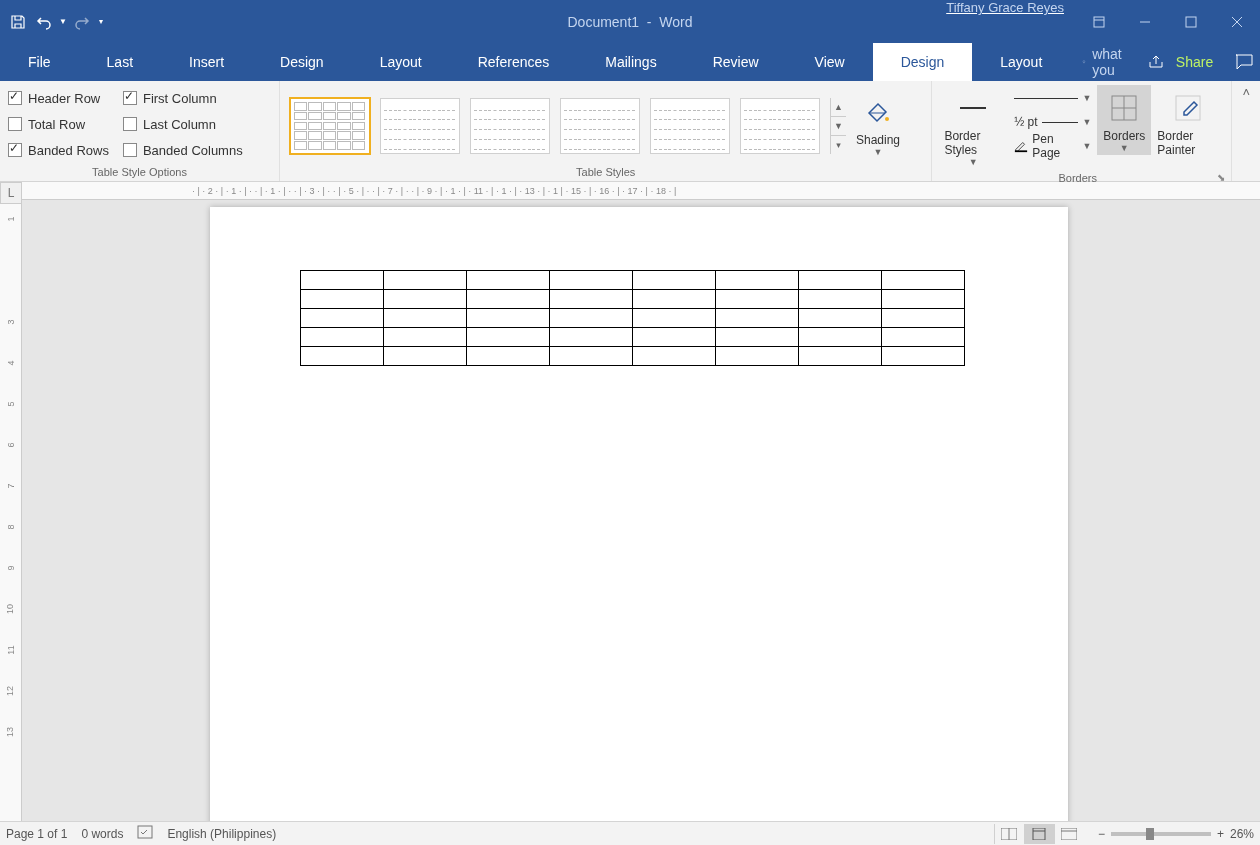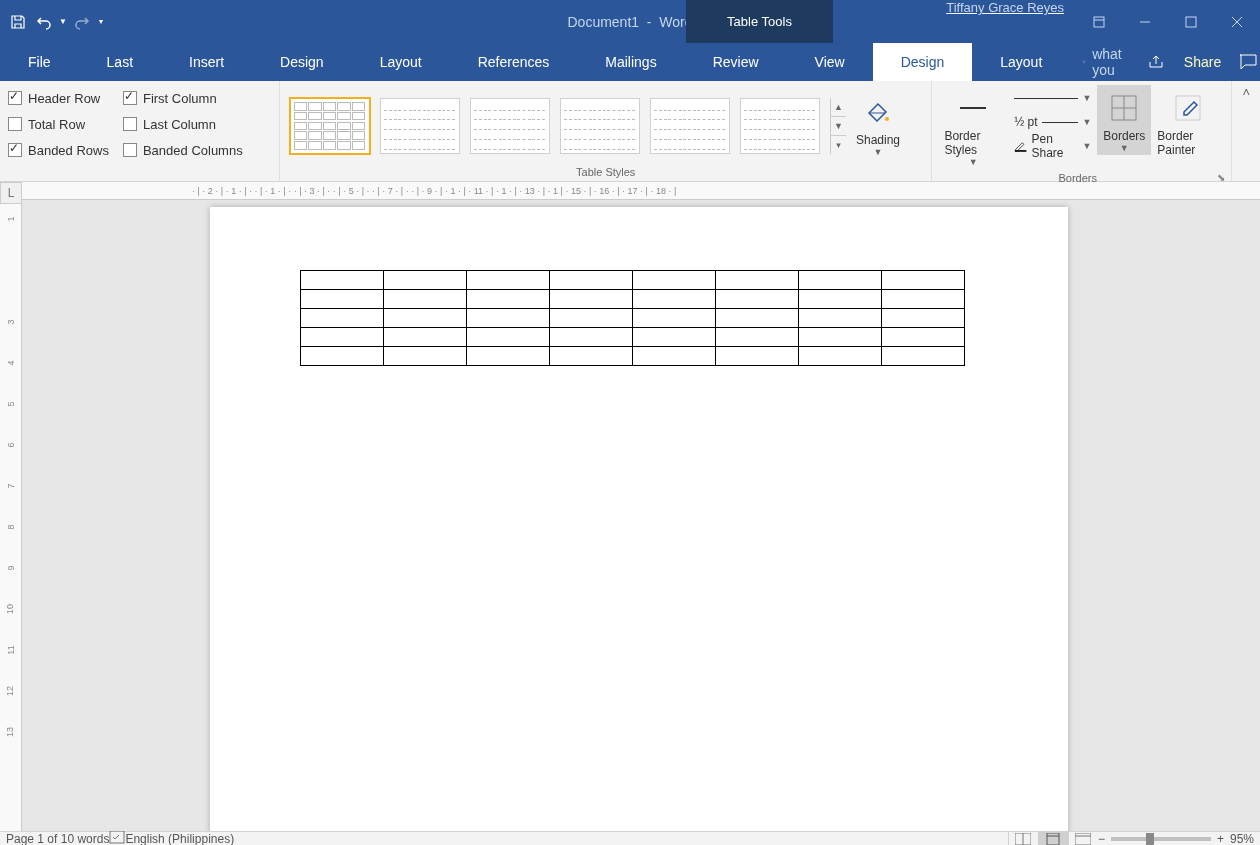--- a/index.html
+++ b/index.html
@@ -18,21 +18,21 @@
 .winctl { width: 46px; height: 43px; display: flex; align-items: center; justify-content: center; color: #c4d5ef; cursor: pointer; }
 .winctl svg { width: 12px; height: 12px; }
 
 
 .menubar { height: 38px; background: #2b579a; display: flex; align-items: stretch; color: #fff; font-size: 14px; }
 .menu-tab { padding: 0 28px; display: flex; align-items: center; cursor: pointer; }
 .menu-tab.file { background: #2b579a; }
 .menu-tab.active { background: #fff; color: #2b579a; }
 .menu-tab.contextual { background: #2b579a; }
 .tellme { flex: 1; display: flex; align-items: center; padding-left: 12px; color: #c4d5ef; font-size: 14px; gap: 6px; }
-.share-area { display: flex; align-items: center; gap: 20px; padding: 0 14px; color: #fef9c3; font-size: 14px; cursor: pointer; }
+.share-area { display: flex; align-items: center; gap: 12px; padding: 0 14px; color: #bef264; font-size: 14px; cursor: pointer; }
 .comment-btn { width: 40px; display: flex; align-items: center; justify-content: center; cursor: pointer; color: #fff; }
 
 
 .ribbon { height: 101px; background: #f3f3f3; border-bottom: 1px solid #d4d4d4; display: flex; }
 .ribbon-group { border-right: 1px solid #e0e0e0; display: flex; flex-direction: column; padding: 4px 6px 0 6px; }
 .ribbon-group-body { flex: 1; display: flex; align-items: flex-start; }
 .ribbon-group-label { font-size: 11px; color: #666; text-align: center; padding: 3px 0; }
 .checkbox-row { display: flex; align-items: center; gap: 6px; font-size: 13px; color: #333; padding: 3px 2px; height: 26px; }
 .cb { width: 14px; height: 14px; border: 1px solid #888; background: #fff; position: relative; flex-shrink: 0; }
 .cb.checked::after { content: "✓"; position: absolute; top: -3px; left: 0; font-size: 12px; color: #333; }
@@ -62,21 +62,21 @@
 .docwrap { flex: 1; background: #e6e6e6; position: relative; overflow: hidden; }
 .tab-selector { position: absolute; left: 0; top: 0; width: 22px; height: 22px; background: #f0f0f0; border: 1px solid #ccc; font-size: 12px; display: flex; align-items: center; justify-content: center; color: #777; }
 .hruler { position: absolute; left: 22px; top: 0; right: 0; height: 18px; background: #f9f9f9; border-bottom: 1px solid #ccc; font-size: 9px; color: #888; white-space: nowrap; overflow: hidden; line-height: 18px; padding-left: 170px;}
 .vruler { position: absolute; left: 0; top: 22px; bottom: 0; width: 22px; background: #f9f9f9; border-right: 1px solid #ccc; display: flex; flex-direction: column; align-items: center; font-size: 9px; color: #888; padding-top: 10px; gap: 31px; }
 .vruler span { transform: rotate(-90deg); }
 .page { position: absolute; left: 210px; top: 25px; width: 858px; height: 1100px; background: #fff; box-shadow: 0 0 6px rgba(0,0,0,0.25); }
 .doctable { position: absolute; left: 90px; top: 63px; border-collapse: collapse; }
 .doctable td { border: 1px solid #000; width: 83px; height: 19px; }
 
 
-.statusbar { height: 14px; background: #f3f3f3; border-top: 1px solid #d4d4d4; display: flex; align-items: center; font-size: 12px; color: #555; padding: 0 6px; }
+.statusbar { height: 24px; background: #f3f3f3; border-top: 1px solid #d4d4d4; display: flex; align-items: center; font-size: 12px; color: #555; padding: 0 6px; gap: 14px; }
 .statusbar .sp { flex: 1; }
 .viewbtns { display: flex; gap: 0; }
 .viewbtn { width: 30px; height: 20px; display: flex; align-items: center; justify-content: center; cursor: pointer; border-left: 1px solid #d0d0d0; }
 .viewbtn.active { background: #d0d0d0; }
 .zoom { display: flex; align-items: center; gap: 6px; }
 .zoom-track { width: 100px; height: 4px; background: #c0c0c0; position: relative; }
 .zoom-thumb { position: absolute; top: -4px; left: 35%; width: 8px; height: 12px; background: #888; }
 .collapse-ribbon { margin-left: auto; padding: 4px 10px; font-size: 13px; color: #666; cursor: pointer; }
 .ribbon-group.last { flex: 0 0 auto; }
 .dialog-launcher { font-size: 10px; color: #888; float: right; }
@@ -102,21 +102,20 @@
           <path fill="none" stroke="#fff" stroke-width="1.5" d="M11 4l3 3-3 3 M14 7H6a4 4 0 0 0 0 8"></path>
         </svg>
       </div>
     <div class="qat-btn" style="width:10px;font-size:8px;">▾</div>
   </div>
   <div class="title-center">
     <span class="title-doc">Document1</span>
     <span class="title-doc"> &nbsp;-&nbsp; </span>
     <span class="title-app">Word</span>
   </div>
-  <div class="context-tab">Table Tools</div>
   <div class="title-right">
     <div class="username">Tiffany Grace Reyes</div>
     <div class="winctl">
         <svg viewBox="0 0 12 12">
           <rect x="1" y="1" width="10" height="10" fill="none" stroke="#c4d5ef"></rect>
           <path d="M1 4h10" stroke="#c4d5ef"></path>
         </svg>
       </div>
     <div class="winctl">
         <svg viewBox="0 0 12 12">
@@ -195,20 +194,21 @@
         <label class="checkbox-row">
             <span class="cb"></span>
             <span>Last Column</span>
           </label>
         <label class="checkbox-row">
             <span class="cb"></span>
             <span>Banded Columns</span>
           </label>
       </div>
     </div>
+    <div class="ribbon-group-label">Table Style Options</div>
   </div>
 
   <div class="ribbon-group" style="flex:1">
     <div class="ribbon-group-body" style="align-items:center">
       <div class="gallery">
         <div class="style-thumb selected">
             <div class="thumb-cell"></div>
             <div class="thumb-cell"></div>
             <div class="thumb-cell"></div>
             <div class="thumb-cell"></div>
@@ -409,21 +409,21 @@
         <div class="line-row">
             <span>½ pt</span>
             <div class="lineprev" style="border-top-width:1px"></div>
             <span class="dd">▼</span>
           </div>
         <div class="line-row">
           <svg width="16" height="16" viewBox="0 0 16 16">
               <path d="M2 12l8-8 2 2-8 8H2v-2z" fill="none" stroke="#333"></path>
               <rect x="1" y="13" width="14" height="2" fill="#000"></rect>
             </svg>
-          <span>Pen Share</span>
+          <span>Pen Page</span>
             <span class="dd">▼</span>
         </div>
       </div>
       <div class="big-btn highlight">
         <div class="icon">
             <svg width="28" height="28" viewBox="0 0 28 28">
               <rect x="2" y="2" width="24" height="24" fill="none" stroke="#888"></rect>
               <line x1="14" y1="2" x2="14" y2="26" stroke="#888"></line>
               <line x1="2" y1="14" x2="26" y2="14" stroke="#888"></line>
             </svg>
@@ -551,15 +551,15 @@
           <line x1="0" y1="3" x2="16" y2="3" stroke="#777"></line>
         </svg>
       </div>
   </div>
   <div class="zoom">
     <span style="cursor:pointer">−</span>
     <div class="zoom-track">
         <div class="zoom-thumb"></div>
       </div>
     <span style="cursor:pointer">+</span>
-    <span>95%</span>
+    <span>26%</span>
   </div>
 </div>
 
 </body></html>

